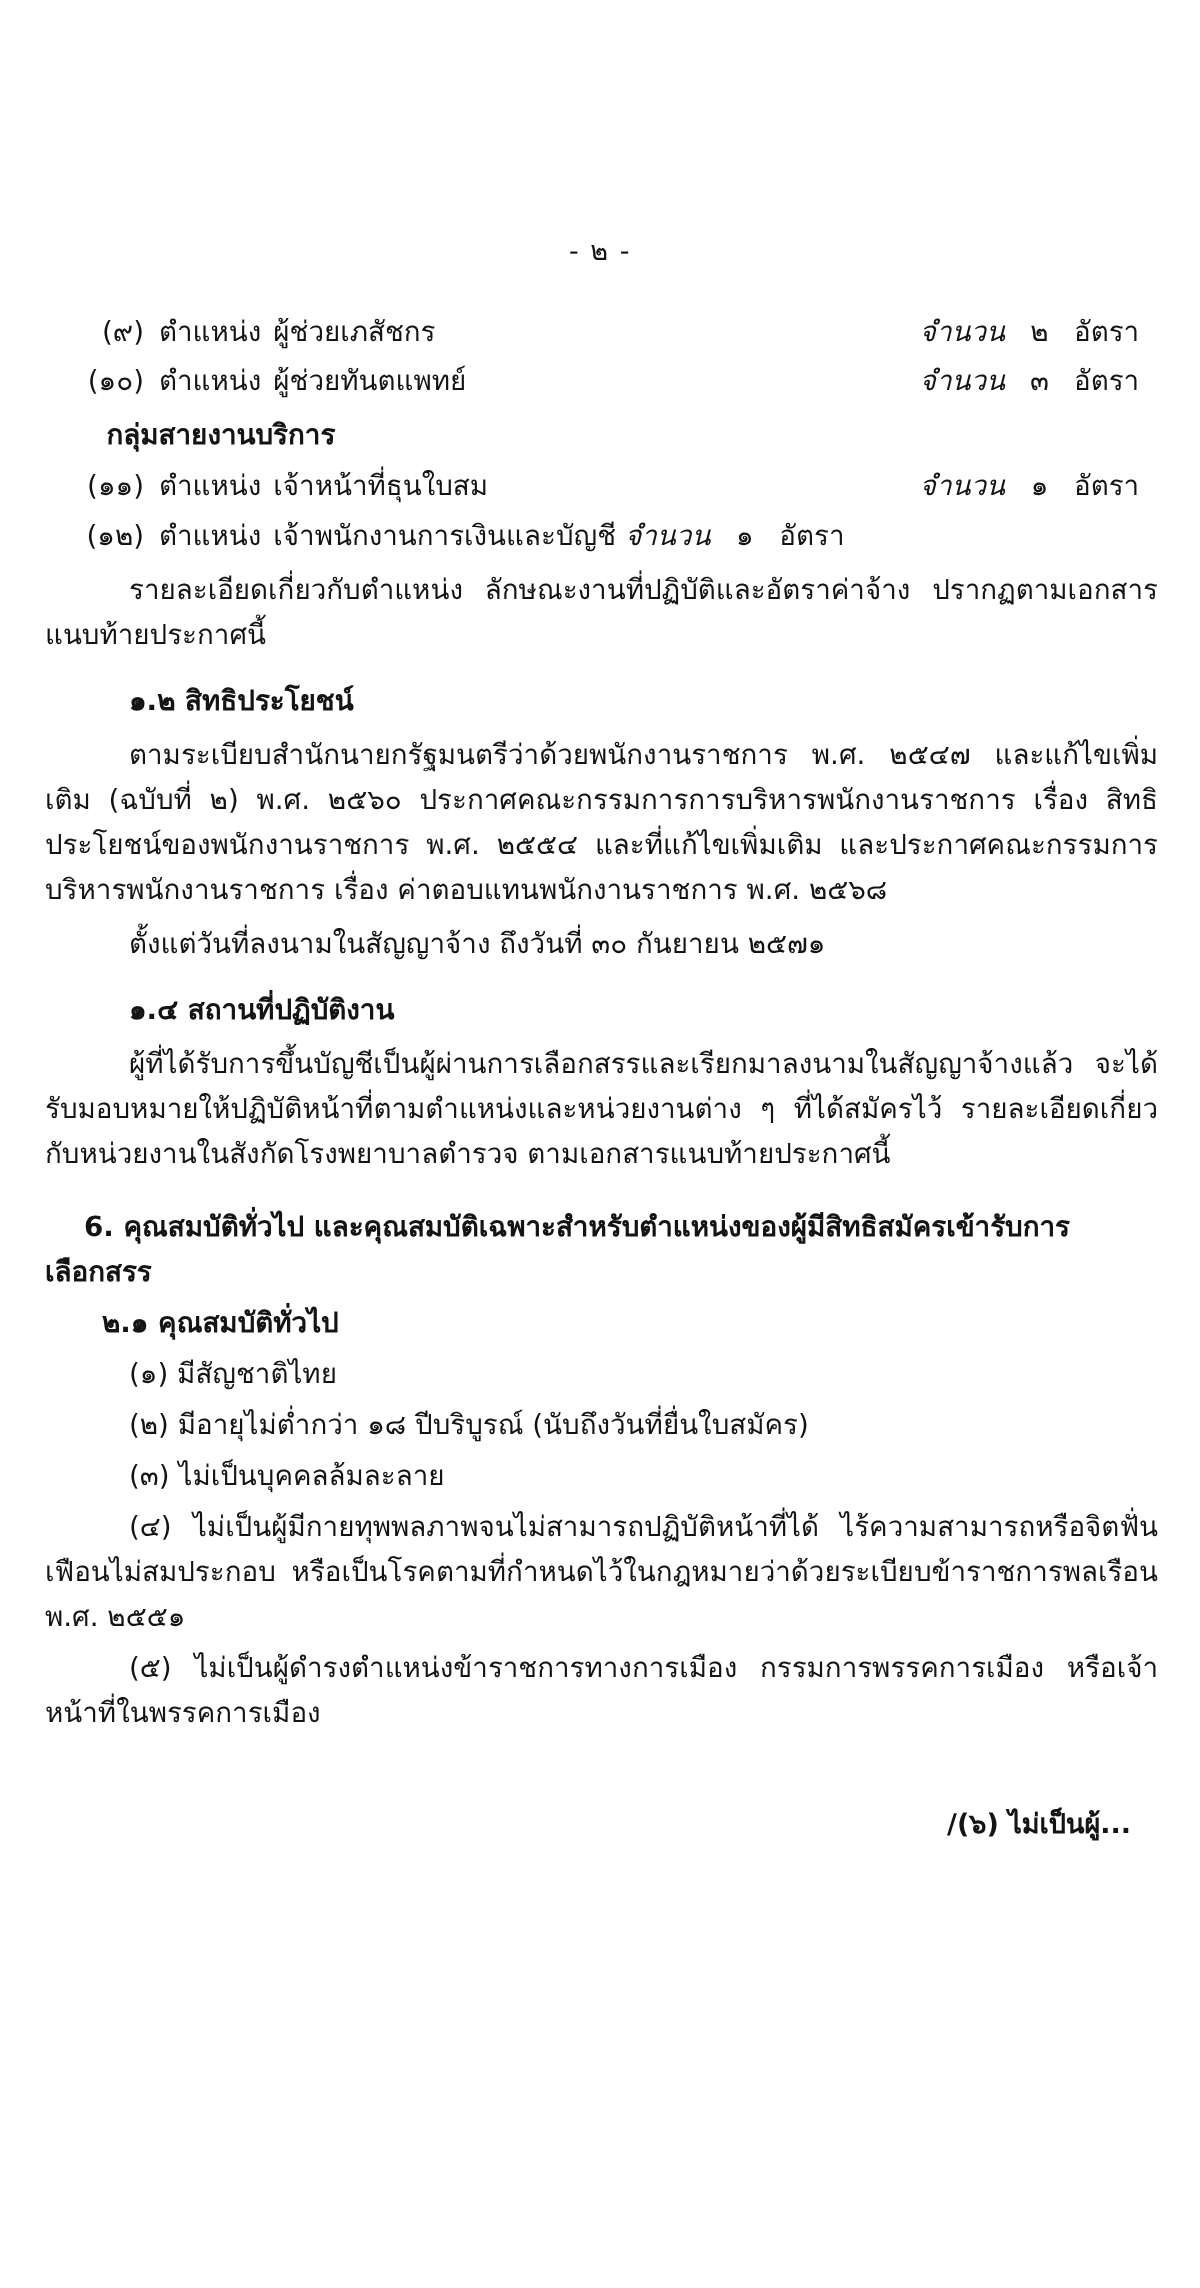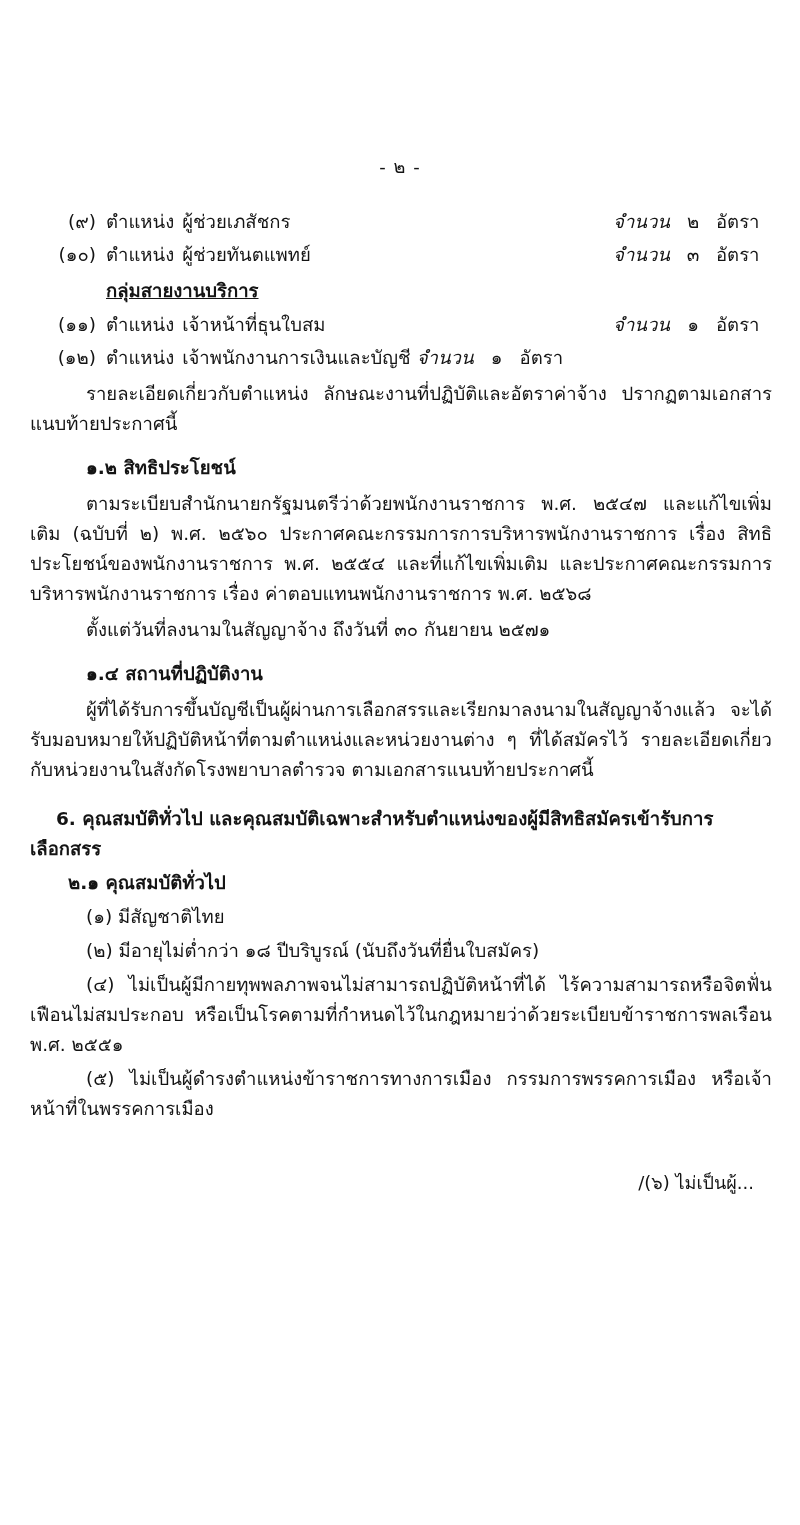--- a/index.html
+++ b/index.html
@@ -73,22 +73,21 @@
     flex: 0 0 auto;
     width: 56px;
     text-align: left;
     padding-left: 10px;
   }
   .job-row.group-row {
     margin-top: 6px;
     margin-bottom: 4px;
   }
   .group-head {
-    margin-left: 76px;
-    text-decoration: underline;
+    margin-left: 41px;
     font-weight: 600;
   }
   
   .job-row.tight .spacer {
     flex: 0 0 6px;
   }
 
   .para {
     margin-top: 6px;
     text-indent: 56px;
@@ -110,20 +109,21 @@
   .item {
     margin-top: 4px;
     text-indent: 56px;
     text-align: justify;
   }
   .footer-note {
     margin-top: 44px;
     text-align: right;
     padding-right: 18px;
     font-size: 18px;
+    font-weight: bold;
   }
   .bottom-pad { height: 120px; }
 </style>
 </head>
 <body>
 
 <div class="page">
 
   <div class="page-number">- ๒ -</div>
 
@@ -185,20 +185,21 @@
     <div class="para">ตั้งแต่วันที่ลงนามในสัญญาจ้าง ถึงวันที่ ๓๐ กันยายน ๒๕๗๑</div>
 
     <div class="heading">๑.๔ สถานที่ปฏิบัติงาน</div>
     <div class="para">ผู้ที่ได้รับการขึ้นบัญชีเป็นผู้ผ่านการเลือกสรรและเรียกมาลงนามในสัญญาจ้างแล้ว จะได้รับมอบหมายให้ปฏิบัติหน้าที่ตามตำแหน่งและหน่วยงานต่าง ๆ ที่ได้สมัครไว้ รายละเอียดเกี่ยวกับหน่วยงานในสังกัดโรงพยาบาลตำรวจ ตามเอกสารแนบท้ายประกาศนี้</div>
 
     <div class="heading major">6. คุณสมบัติทั่วไป และคุณสมบัติเฉพาะสำหรับตำแหน่งของผู้มีสิทธิสมัครเข้ารับการเลือกสรร</div>
     <div class="heading sub">๒.๑ คุณสมบัติทั่วไป</div>
 
     <div class="item">(๑)  มีสัญชาติไทย</div>
     <div class="item">(๒)  มีอายุไม่ต่ำกว่า ๑๘ ปีบริบูรณ์ (นับถึงวันที่ยื่นใบสมัคร)</div>
+    <div class="item">(๓)  ไม่เป็นบุคคลล้มละลาย</div>
     <div class="item">(๔)  ไม่เป็นผู้มีกายทุพพลภาพจนไม่สามารถปฏิบัติหน้าที่ได้ ไร้ความสามารถหรือจิตฟั่นเฟือนไม่สมประกอบ หรือเป็นโรคตามที่กำหนดไว้ในกฎหมายว่าด้วยระเบียบข้าราชการพลเรือน พ.ศ. ๒๕๕๑</div>
     <div class="item">(๕)  ไม่เป็นผู้ดำรงตำแหน่งข้าราชการทางการเมือง กรรมการพรรคการเมือง หรือเจ้าหน้าที่ในพรรคการเมือง</div>
 
     <div class="footer-note">/(๖) ไม่เป็นผู้...</div>
 
     <div class="bottom-pad"></div>
   </div>
 </div>
 
 </body></html>

